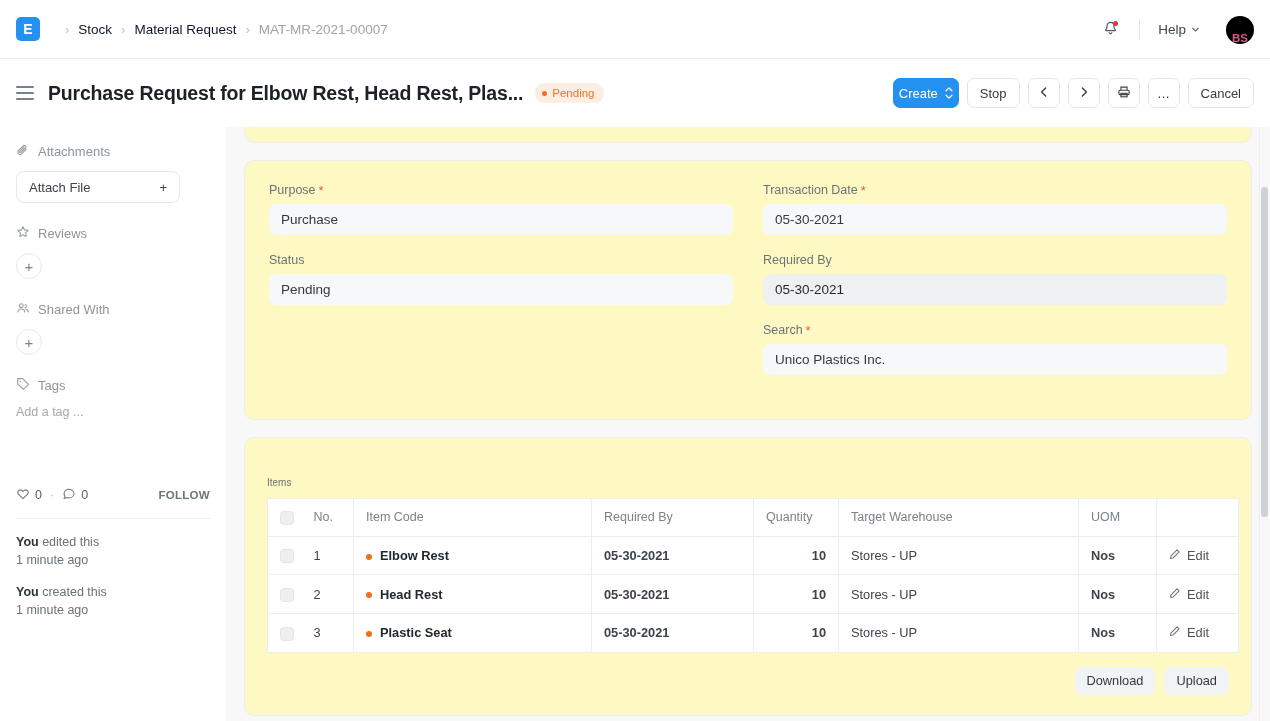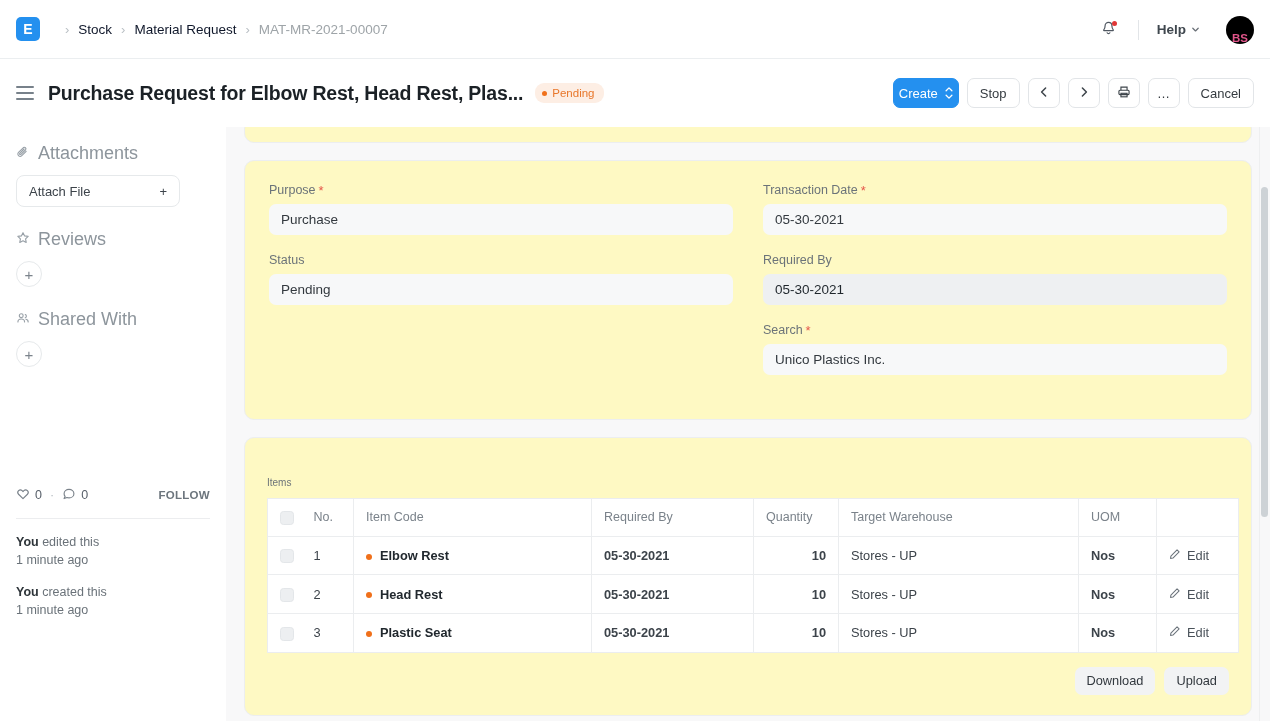--- a/index.html
+++ b/index.html
@@ -62,21 +62,21 @@
   }
   .bell-dot {
     position: absolute; top: 8px; right: 9px;
     width: 5px; height: 5px; border-radius: 50%;
     background: #e03636;
   }
   .nav-divider { width: 1px; height: 20px; background: #e2e5e8; margin: 0 12px; }
   .help-btn {
     display: flex; align-items: center; gap: 5px;
     font-size: 13.5px; color: #3f474e; cursor: pointer;
-    padding: 5px 6px; border-radius: 6px; font-weight: bold;
+    padding: 5px 6px; border-radius: 6px;
   }
   .avatar {
     width: 28px; height: 28px; border-radius: 50%;
     background: #000000; color: #e0558a;
     display: flex; align-items: flex-end; justify-content: center;
     font-size: 11.5px; font-weight: 600; margin-left: 20px;
     cursor: pointer;
   }
 
   
@@ -135,21 +135,21 @@
 
   
   .sidebar {
     width: 226px; flex: 0 0 226px;
     padding: 16px 16px 0 16px;
     background: #fff;
     position: relative;
   }
   .side-sec-head {
     display: flex; align-items: center; gap: 8px;
-    font-size: 18px; color: #8d959c; margin-bottom: 11px;
+    font-size: 13px; color: #8d959c; margin-bottom: 11px;
   }
   .attach-btn {
     width: 164px; height: 32px;
     border: 1px solid #e6e9eb; border-radius: 8px;
     background: #fff;
     display: flex; align-items: center; justify-content: space-between;
     padding: 0 12px; font-size: 13px; color: #3c434a;
     cursor: pointer;
   }
   .plus-circle {
@@ -425,20 +425,32 @@
             <path d="M10.6 4.1a2 2 0 0 1 0 3.7M11.4 9.5c1.5.3 2.5 1.4 2.5 3.1" stroke-linecap="round"></path>
           </svg>
         </span>
         <span>Shared With</span>
       </div>
       <div class="plus-circle">
         <span>+</span>
       </div>
     </div>
 
+    <div class="side-block">
+      <div class="side-sec-head">
+        <span>
+          <svg width="14" height="14" viewBox="0 0 16 16" fill="none" stroke="#98a0a7" stroke-width="1.3">
+            <path d="M7.6 1.9H2.4a.5.5 0 0 0-.5.5v5.2c0 .14.05.27.15.36l6 6a.5.5 0 0 0 .71 0l5.2-5.2a.5.5 0 0 0 0-.71l-6-6a.5.5 0 0 0-.36-.15z" stroke-linejoin="round"></path>
+            <circle cx="5" cy="5" r=".85" fill="#98a0a7" stroke="none"></circle>
+          </svg>
+        </span>
+        <span>Tags</span>
+      </div>
+      <div class="add-tag">Add a tag ...</div>
+    </div>
 
     <div class="side-footer">
       <div class="react-row">
         <span class="react-item">
           <span>
             <svg width="14" height="14" viewBox="0 0 16 16" fill="none" stroke="#7a828a" stroke-width="1.3">
               <path d="M8 13.2 2.9 8.3a2.9 2.9 0 0 1 4.1-4.1L8 5.2l1-1a2.9 2.9 0 0 1 4.1 4.1z" stroke-linejoin="round"></path>
             </svg>
           </span>
           <span>0</span>

